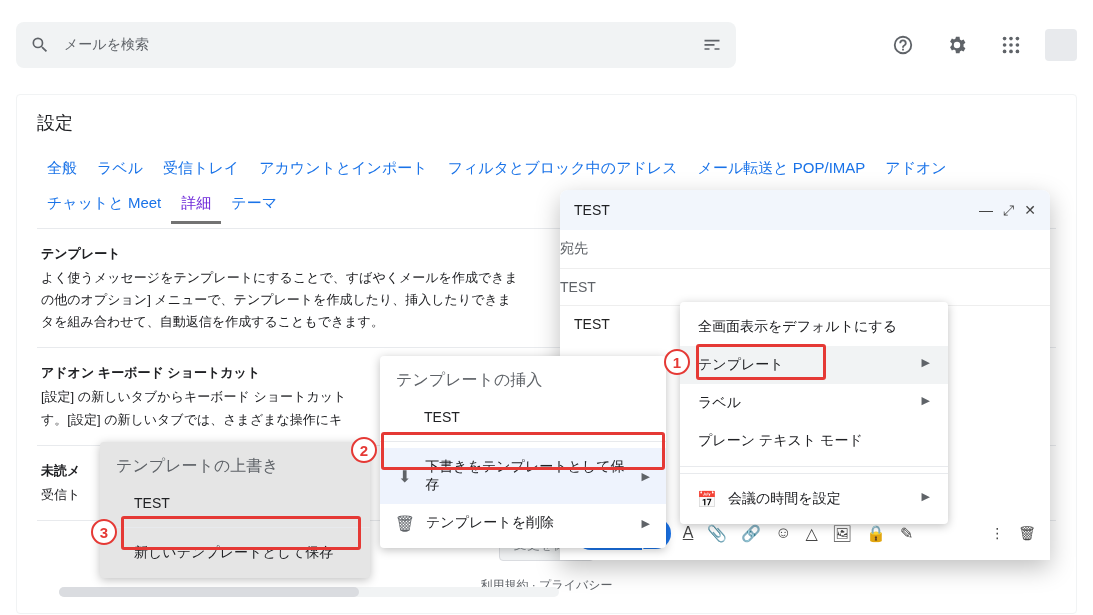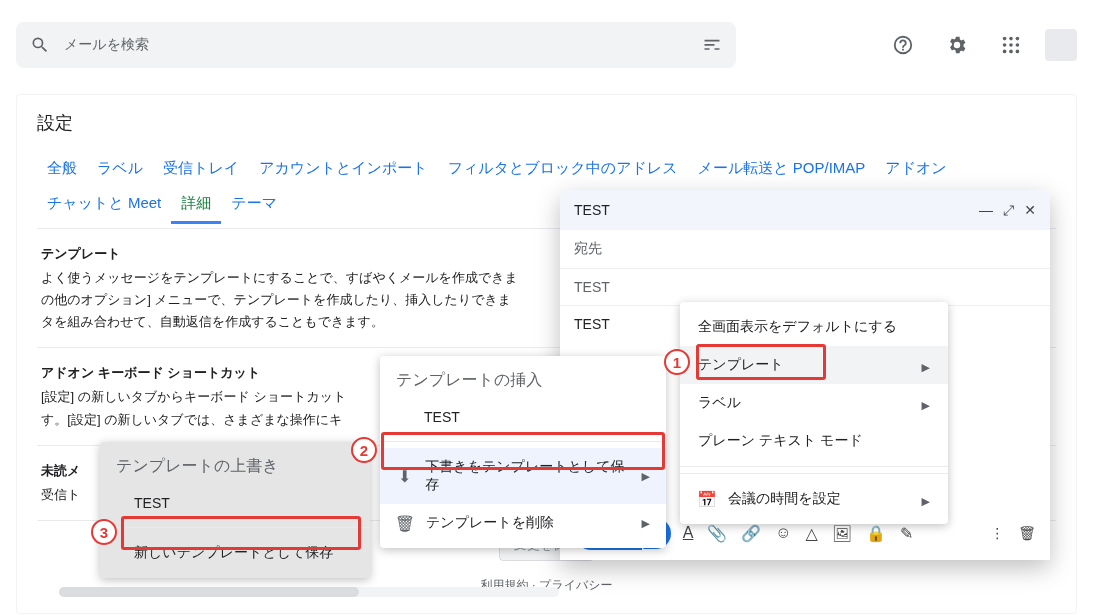--- a/index.html
+++ b/index.html
@@ -9,43 +9,43 @@
 .search svg{width:20px;height:20px;fill:#5f6368}
 .tune{margin-left:auto}
 .topright{margin-left:auto;display:flex;align-items:center;gap:14px;color:#5f6368}
 .iconbtn{width:40px;height:40px;border-radius:50%;display:flex;align-items:center;justify-content:center;cursor:pointer}
 .iconbtn svg{width:22px;height:22px;fill:#5f6368}
 .avatar{width:32px;height:32px;background:#e8eaed;border-radius:4px}
 .settings-panel{margin:4px 16px 0 16px;border:1px solid #f1f3f4;border-radius:4px;padding:16px 20px 0 20px;position:relative;height:520px;overflow:hidden}
 .settings-title{font-size:18px;margin-bottom:16px}
 .tabs{display:flex;flex-wrap:wrap;gap:0;margin-bottom:4px}
 .tab{padding:8px 10px;color:#1a73e8;font-size:15px;cursor:pointer;white-space:nowrap}
-.tab.active{color:#15803d;border-bottom:3px solid #3b82f6;font-weight:500}
+.tab.active{color:#6d28d9;border-bottom:3px solid #737373;font-weight:500}
 .section{border-top:1px solid #e8eaed;padding:14px 4px;font-size:13px;line-height:1.7;color:#202124}
 .section-title{font-weight:bold;margin-bottom:2px}
 .footer-links{text-align:center;color:#5f6368;font-size:12px;margin-top:8px}
 .save-btn{display:inline-block;background:#f1f3f4;color:#80868b;border:1px solid #dadce0;border-radius:4px;padding:6px 14px;font-size:13px;margin:8px auto}
 
 
 .compose{position:absolute;left:560px;top:190px;width:490px;background:#fff;box-shadow:0 8px 24px rgba(0,0,0,.25);border-radius:8px 8px 0 0;z-index:5}
 .compose-header{background:#f2f6fc;height:40px;display:flex;align-items:center;padding:0 14px;border-radius:8px 8px 0 0;font-size:14px;color:#202124}
 .compose-header .wctrl{margin-left:auto;display:flex;gap:10px;color:#444}
 .compose-header .wctrl span{cursor:pointer;font-size:14px}
-.compose-row{padding:10px 14px;border-bottom:1px solid #eee;color:#5f6368;font-size:14px}
+.compose-row{padding:10px 0;border-bottom:1px solid #eee;color:#5f6368;font-size:14px}
 .compose-body{padding:10px 14px;min-height:200px;color:#222;font-size:14px}
 .compose-toolbar{display:flex;align-items:center;padding:10px 14px;gap:12px}
 .sendbtn{background:#1a73e8;color:#fff;border:none;border-radius:18px 0 0 18px;padding:8px 20px;font-size:14px;font-weight:500;cursor:pointer}
 .senddd{background:#1a73e8;color:#fff;border:none;border-radius:0 18px 18px 0;padding:8px 10px;margin-left:-11px;border-left:1px solid rgba(255,255,255,.4);cursor:pointer}
 .tb-icons{display:flex;gap:14px;color:#444;align-items:center}
 .tb-icons span{cursor:pointer;font-size:16px;color:#444}
 .tb-right{margin-left:auto;display:flex;gap:14px;color:#444}
 
 
 .optmenu{position:absolute;left:680px;top:302px;width:268px;background:#fff;box-shadow:0 2px 10px rgba(0,0,0,.25);border-radius:4px;z-index:10;padding:6px 0;font-size:14px}
-.optitem{padding:10px 18px;display:flex;align-items:flex-end;gap:12px;cursor:pointer;position:relative}
+.optitem{padding:10px 18px;display:flex;align-items:flex-start;gap:12px;cursor:pointer;position:relative}
 .optitem.hover{background:#f1f3f4}
 .optitem .arrow{margin-left:auto;color:#5f6368;font-size:11px}
 .optdiv{height:1px;background:#e8eaed;margin:6px 0}
 .opticon{width:18px;height:18px;display:flex;align-items:center;justify-content:center;color:#5f6368;font-size:16px}
 
 
 .tplmenu{position:absolute;left:380px;top:356px;width:286px;background:#fff;box-shadow:0 2px 10px rgba(0,0,0,.25);border-radius:4px;z-index:11;padding:6px 0;font-size:14px}
 .tplhead{padding:8px 16px;color:#5f6368;font-size:16px}
 .tplitem{padding:10px 16px;display:flex;align-items:center;gap:12px;cursor:pointer}
 .tplitem.hover{background:#eef3fd}

